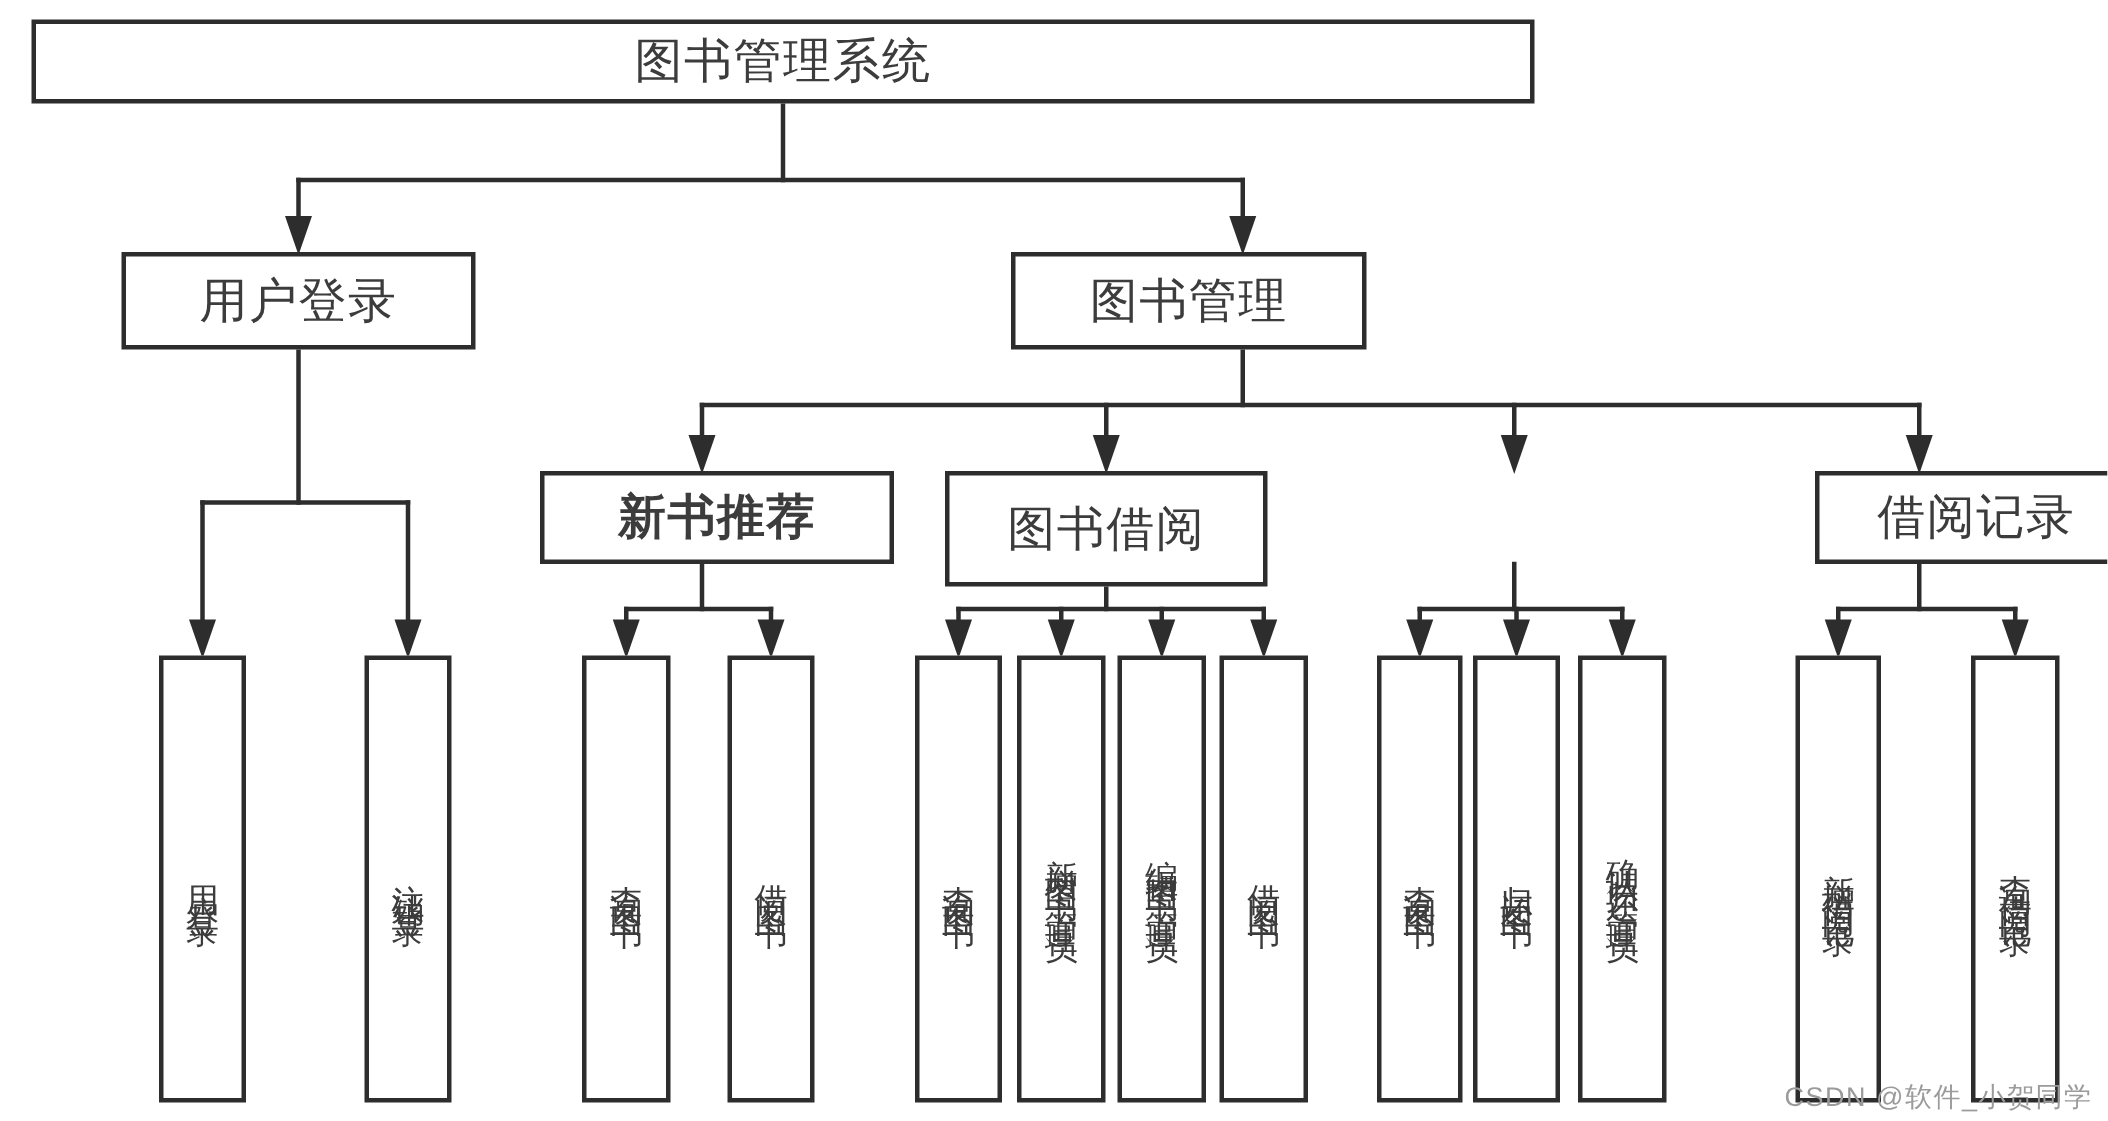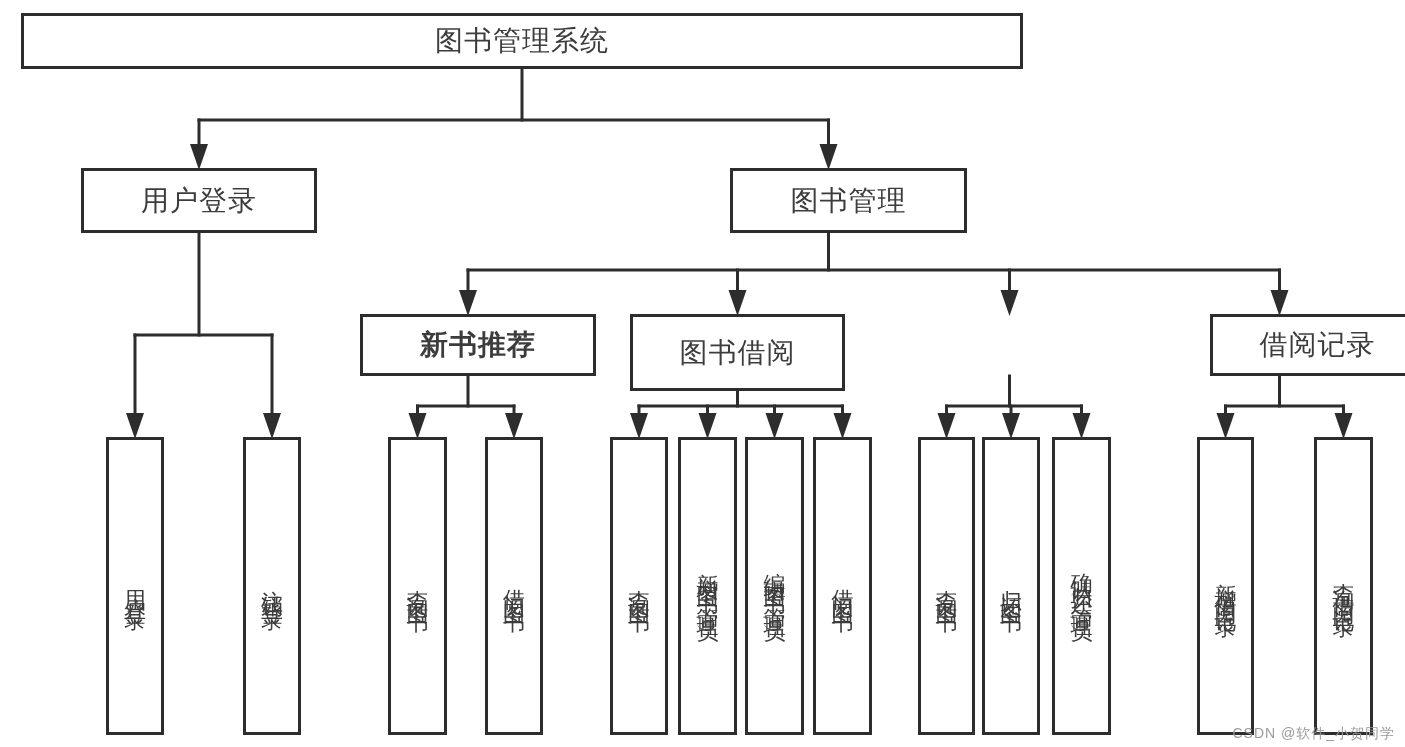--- a/index.html
+++ b/index.html
@@ -28,37 +28,37 @@
     box-sizing: border-box;
     background: #ffffff;
     border: 3px solid #2d2d2d;
     display: flex;
     align-items: center;
     justify-content: center;
     z-index: 1;
     color: #3c3c3c;
   }
   .node.h .lbl {
-    font-size: 28px;
+    font-size: 32px;
     letter-spacing: 1px;
     white-space: nowrap;
   }
   .node.v .lbl {
     writing-mode: vertical-rl;
     text-orientation: mixed;
     font-size: 22px;
     letter-spacing: 7px;
     line-height: 1;
     white-space: nowrap;
   }
   #watermark {
     position: absolute;
     right: 10px;
     bottom: 4px;
-    font-size: 14px;
+    font-size: 18px;
     letter-spacing: 1px;
     color: #9b9b9b;
     z-index: 2;
     white-space: nowrap;
   }
 </style>
 </head>
 <body>
 
 <div id="stage">
@@ -116,21 +116,21 @@
       <line x1="1343.5" y1="406" x2="1343.5" y2="424" stroke="#2d2d2d" stroke-width="3" stroke-linecap="square"></line>
       <polygon points="1343.5,439 1334.5,413 1352.5,413" fill="#2d2d2d"></polygon>
     </svg>
   <div id="watermark">CSDN @软件_小贺同学</div>
 <div class="node h" style="left: 21px; top: 13px; width: 1002px; height: 56px;">
       <span class="lbl">图书管理系统</span>
     </div>
     <div class="node h" style="left: 81px; top: 168px; width: 236px; height: 65px;">
       <span class="lbl">用户登录</span>
     </div>
-    <div class="node h" style="left: 730px; top: 168px; width: 237px; height: 65px;">
+    <div class="node h" style="left: 674px; top: 168px; width: 237px; height: 65px;">
       <span class="lbl">图书管理</span>
     </div>
     <div class="node v" style="left: 106px; top: 437px; width: 58px; height: 298px;">
       <span class="lbl">用户登录</span>
     </div>
     <div class="node v" style="left: 243px; top: 437px; width: 58px; height: 298px;">
       <span class="lbl">注销登录</span>
     </div>
     <div class="node h" style="left: 360px; top: 314px; width: 236px; height: 62px; font-weight: bold;">
       <span class="lbl">新书推荐</span>

